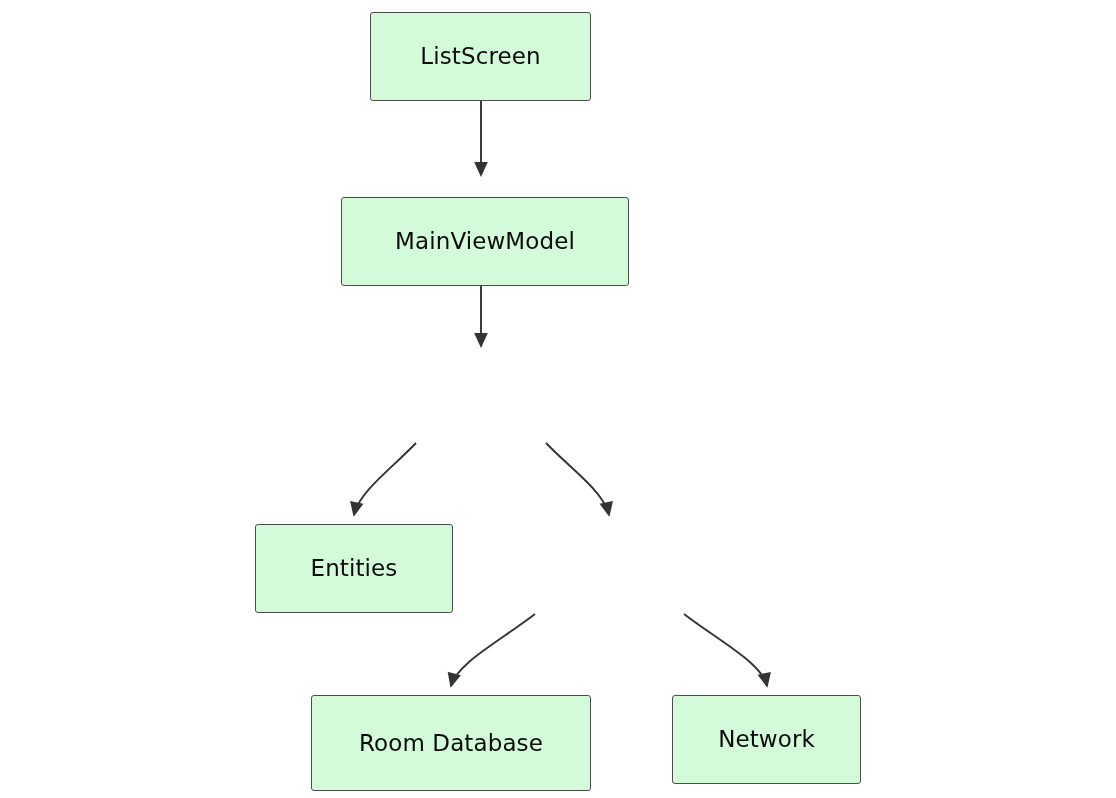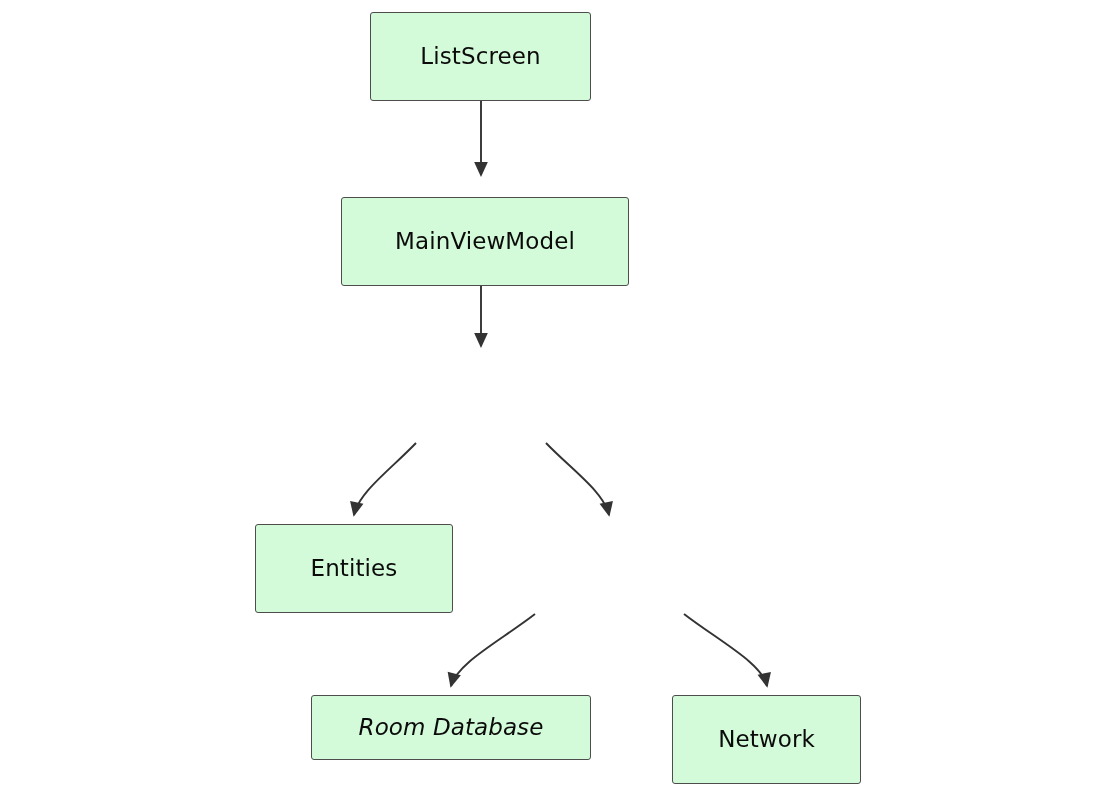--- a/index.html
+++ b/index.html
@@ -47,21 +47,21 @@
     text-align: center;
     white-space: nowrap;
     letter-spacing: 0.1px;
   }
   
   .n-listscreen    { left: 370px; top: 12px;  width: 221px; height: 89px; }
   .n-mainviewmodel { left: 341px; top: 197px; width: 288px; height: 89px; }
   .n-repository    { left: 370px; top: 354px; width: 222px; height: 89px; }
   .n-network       { left: 255px; top: 524px; width: 198px; height: 89px; }
   .n-dao           { left: 534px; top: 524px; width: 150px; height: 89px; }
-  .n-roomdatabase  { left: 311px; top: 695px; width: 280px; height: 65px; font-style: italic; }
+  .n-roomdatabase  { left: 311px; top: 695px; width: 280px; height: 96px; }
   .n-entities      { left: 672px; top: 695px; width: 189px; height: 89px; }
 </style>
 </head>
 <body>
 
 <div id="diagram-root">
 
   <svg id="edge-layer" viewBox="0 0 1116 798" width="1116" height="798">
     <defs>
       <marker id="arrowhead" markerWidth="9" markerHeight="9" refX="7.2" refY="4.5" orient="auto" markerUnits="strokeWidth">

